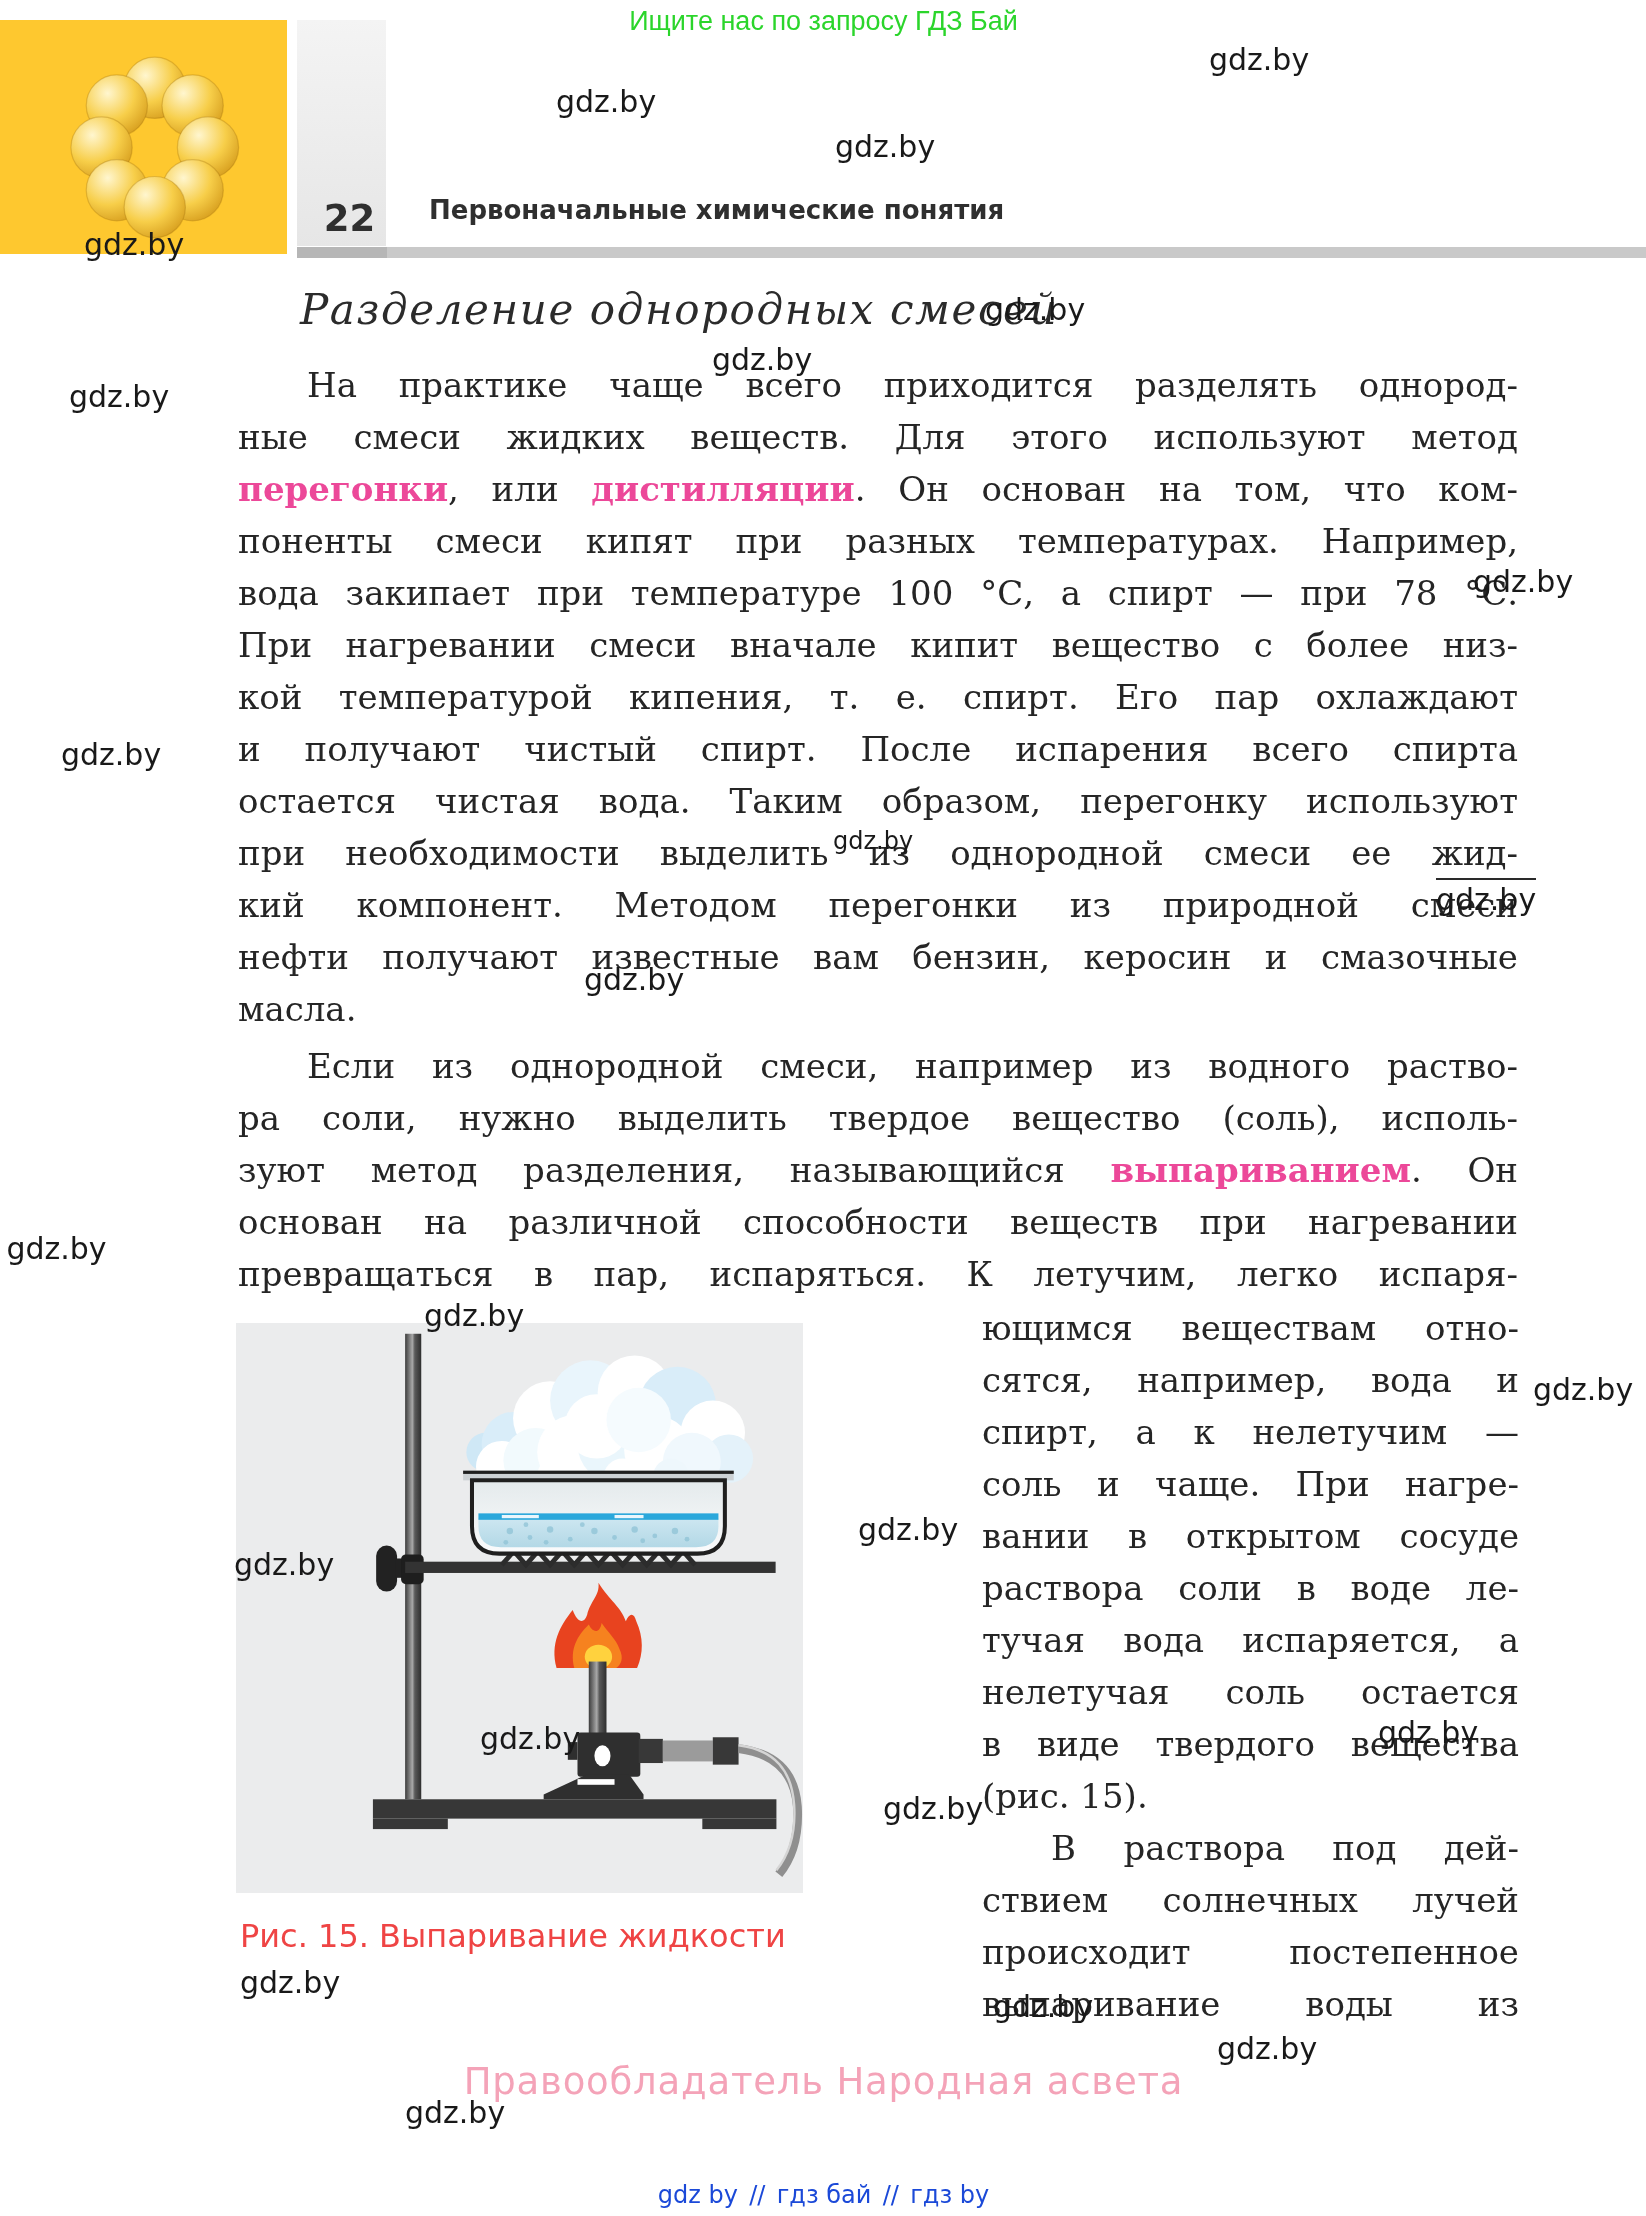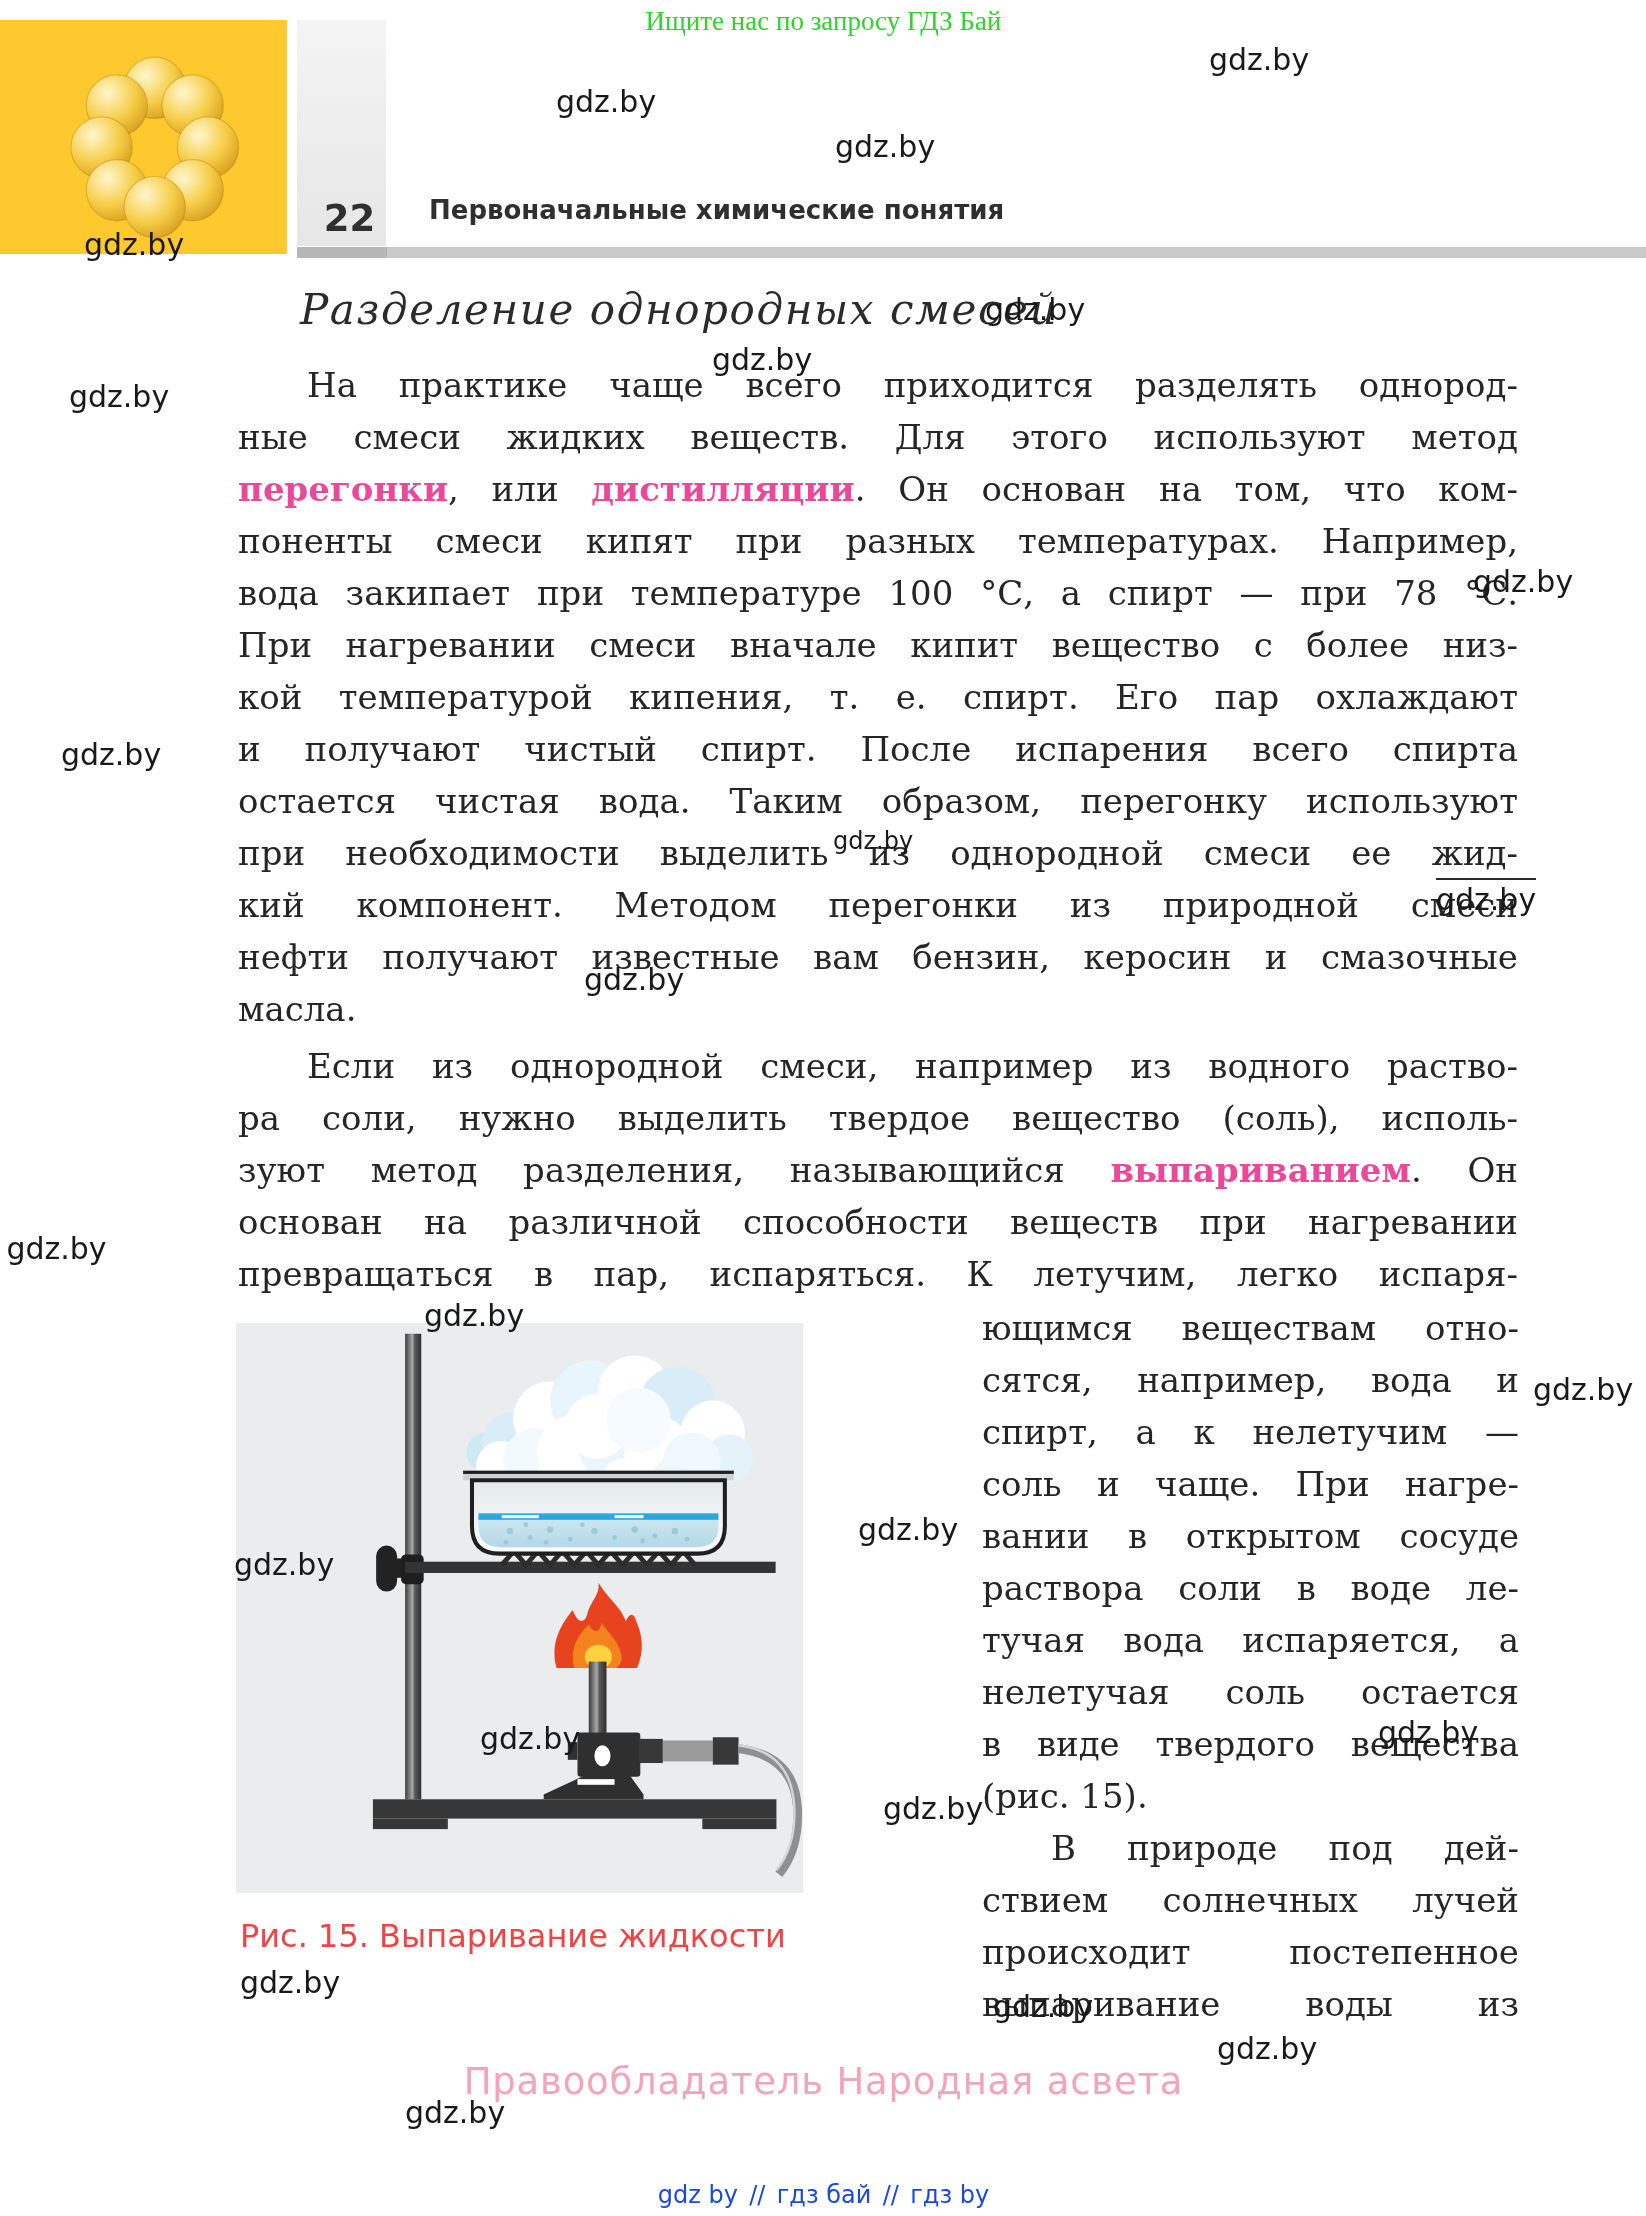--- a/index.html
+++ b/index.html
@@ -2,21 +2,21 @@
 <html style="font-size:13px"><head>
 <meta charset="utf-8">
 <title>Химия — стр. 22</title>
 <style>
   html,body{margin:0;padding:0;background:#888;}
   .page{position:relative;width:1647px;height:2216px;background:#ffffff;
         font-family:"DejaVu Serif",serif;overflow:hidden;margin:0 auto;}
 
   
   .promo{position:absolute;left:0;top:6.4px;width:100%;text-align:center;
-         font-family:Liberation Serif, serif;font-size:27px;color:#2bd52b;}
+         font-family:Liberation Sans, sans-serif;font-size:27px;color:#2bd52b;}
 
   
   .brandbox{position:absolute;left:0;top:20px;width:287px;height:234px;background:#fec82f;}
   .tab{position:absolute;left:297px;top:20px;width:89px;height:226px;
        background:linear-gradient(#f4f4f4,#e6e6e6);}
   .tab .num{position:absolute;left:0;bottom:6.4px;width:100%;text-align:center;
        font-family:"DejaVu Sans",sans-serif;font-weight:bold;font-size:37px;color:#2f2f2f;padding-left:8px;}
   .chapter-title{position:absolute;left:429px;top:195px;
        font-family:"DejaVu Sans",sans-serif;font-weight:bold;font-size:26px;color:#2f2f2f;white-space:nowrap;}
   .shadowline{position:absolute;left:297px;top:247px;width:1350px;height:10.5px;background:#c9c9c9;}
@@ -117,21 +117,21 @@
       <div class="line"><span>ющимся веществам отно-</span></div>
       <div class="line"><span>сятся, например, вода и</span></div>
       <div class="line"><span>спирт, а к нелетучим —</span></div>
       <div class="line"><span>соль и чаще. При нагре-</span></div>
       <div class="line"><span>вании в открытом сосуде</span></div>
       <div class="line"><span>раствора соли в воде ле-</span></div>
       <div class="line"><span>тучая вода испаряется, а</span></div>
       <div class="line"><span>нелетучая соль остается</span></div>
       <div class="line"><span>в виде твердого вещества</span></div>
       <div class="line last"><span>(рис. 15).</span></div>
-      <div class="line indent"><span>В природе под дей-</span></div>
+      <div class="line indent"><span>В раствора под дей-</span></div>
       <div class="line"><span>ствием солнечных лучей</span></div>
       <div class="line"><span>происходит постепенное</span></div>
       <div class="line"><span>выпаривание воды из</span></div>
     </div>
 
   <div class="figure-panel">
     <svg width="567" height="570" viewBox="0 0 704 707">
       <defs>
         <linearGradient id="rodGrad" x1="0" y1="0" x2="1" y2="0">
           <stop offset="0%" stop-color="#3c3c3c"></stop>

